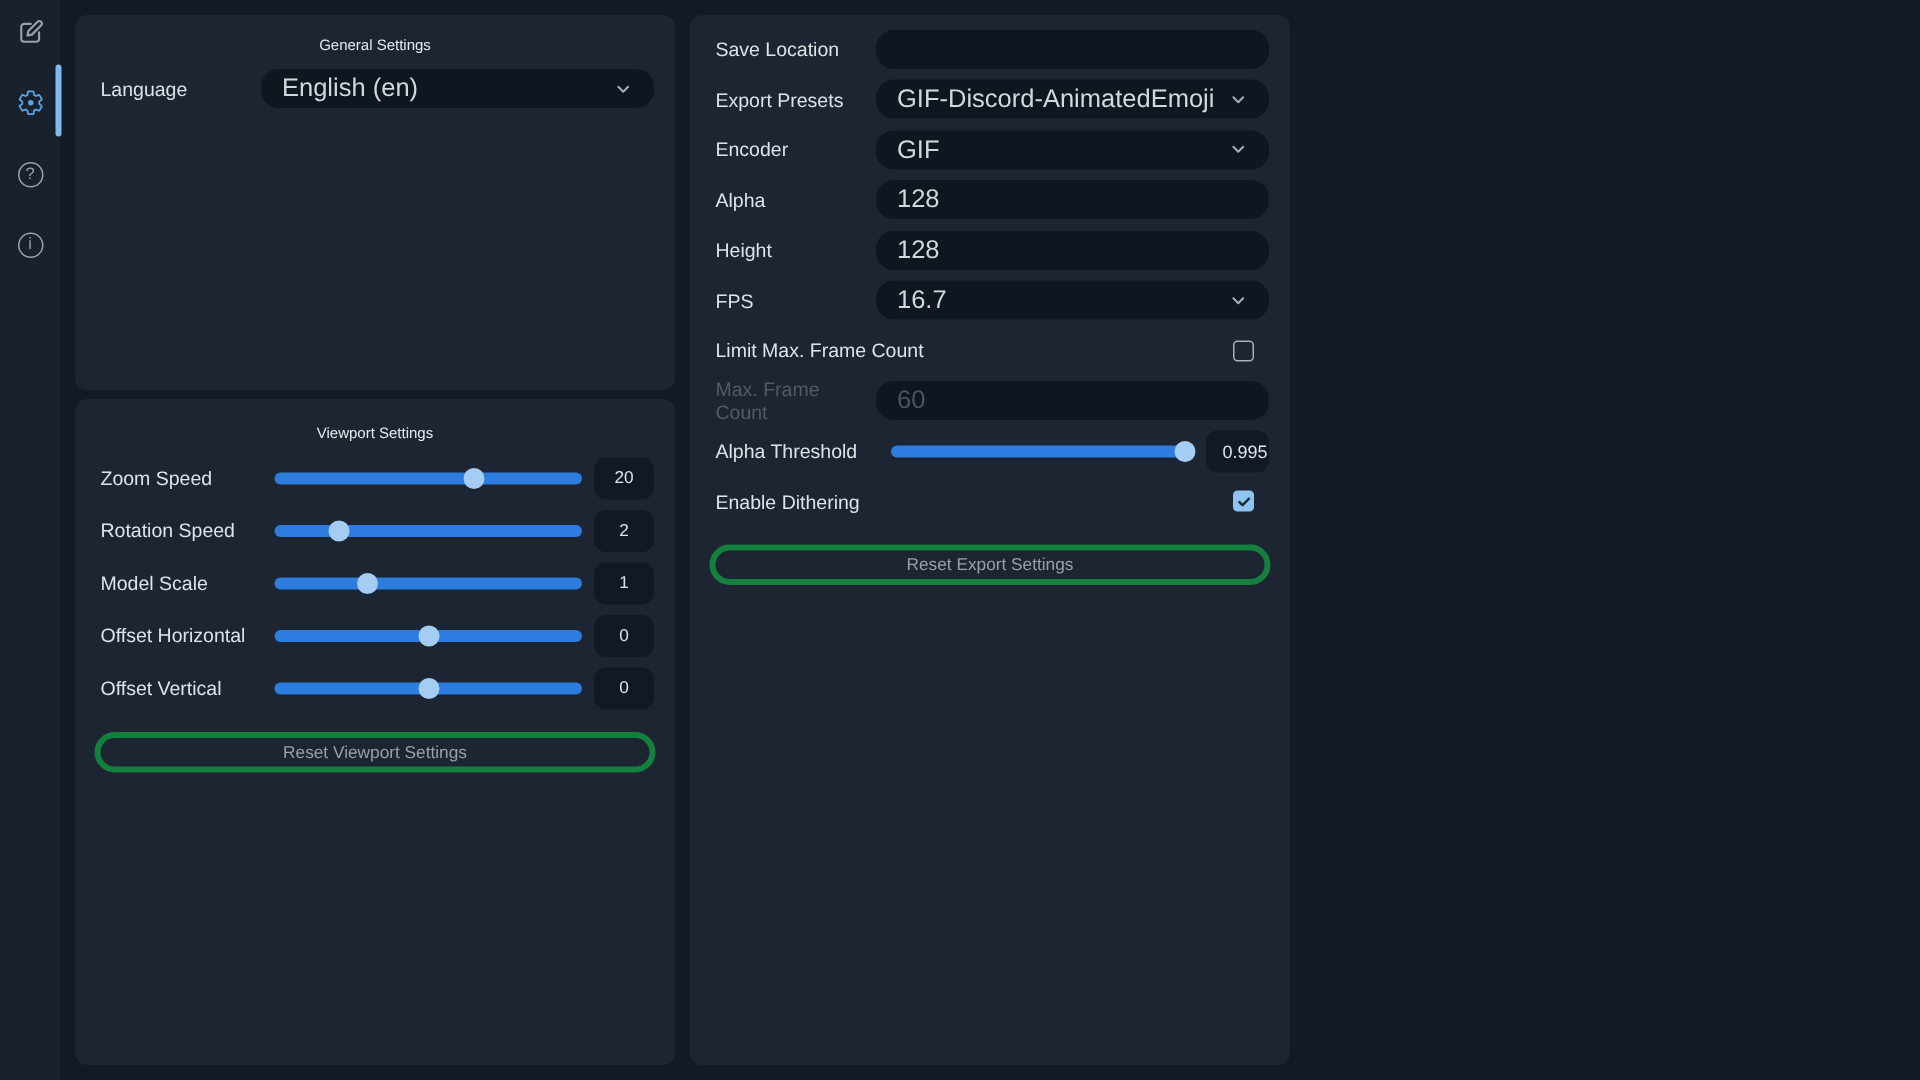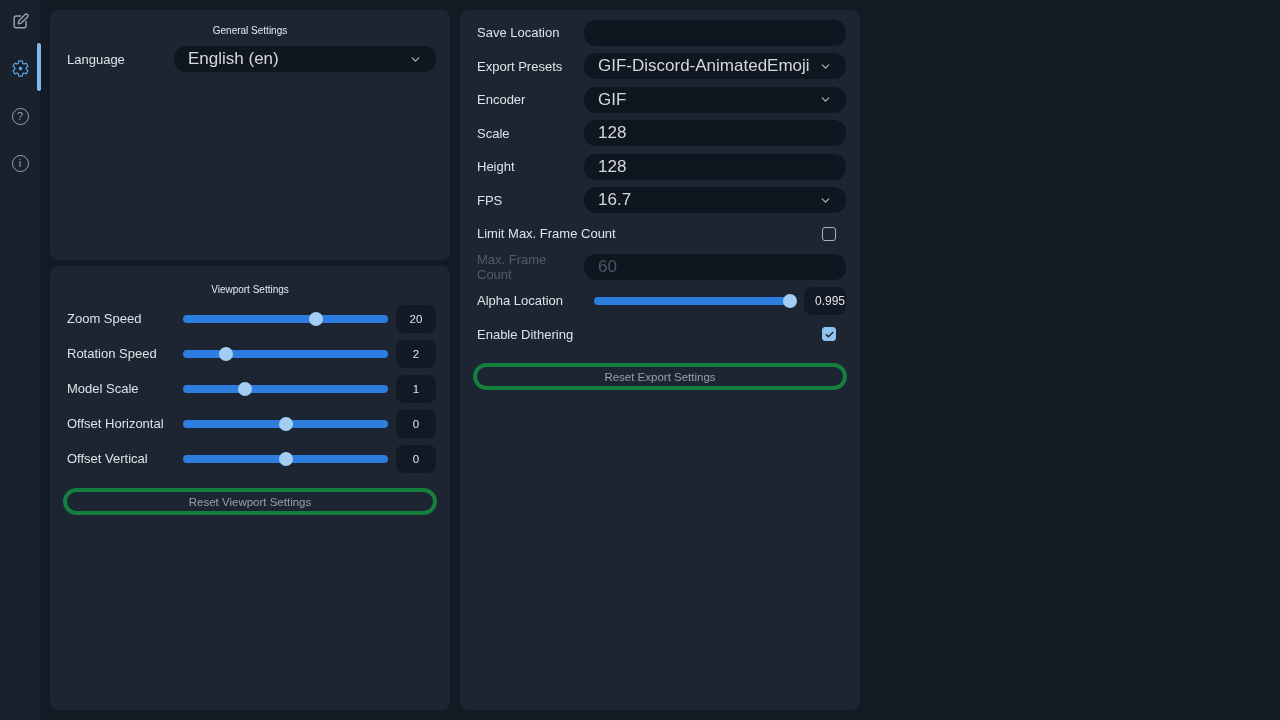--- a/index.html
+++ b/index.html
@@ -219,21 +219,21 @@
       <div class="select">
         <span>GIF</span>
         <span class="chev">
           <svg width="13" height="13" viewBox="0 0 24 24" fill="none" stroke="#a8b0ba" stroke-width="2.4" stroke-linecap="round" stroke-linejoin="round">
               <path d="M6 9l6 6 6-6"></path>
             </svg>
         </span>
       </div>
     </div>
     <div class="row ex-row">
-      <span class="row-label">Scale</span>
+      <span class="row-label">Alpha</span>
       <input class="text-input" type="text" value="128" style="">
     </div>
     <div class="row ex-row">
       <span class="row-label">Height</span>
       <input class="text-input" type="text" value="128" style="">
     </div>
     <div class="row ex-row">
       <span class="row-label">FPS</span>
       <div class="select">
         <span>16.7</span>
@@ -248,21 +248,21 @@
       <span class="row-label">Limit Max. Frame Count</span>
       <div class="checkbox">
         
       </div>
     </div>
     <div class="row ex-row dim">
       <span class="row-label">Max. Frame Count</span>
       <input class="text-input" type="text" disabled="" value="60" style="">
     </div>
     <div class="row ex-row">
-      <span class="row-label">Alpha Location</span>
+      <span class="row-label">Alpha Threshold</span>
       <div class="track-wrap alpha-wrap" style="--p: 97%;">
         <div class="track"></div>
         <div class="thumb"></div>
       </div>
       <div class="value-box alpha-box">0.995</div>
     </div>
     <div class="row ex-row check-row">
       <span class="row-label">Enable Dithering</span>
       <div class="checkbox checked">
         <svg viewBox="0 0 24 24" fill="none" stroke="#1b2735" stroke-width="3.4" stroke-linecap="round" stroke-linejoin="round">

